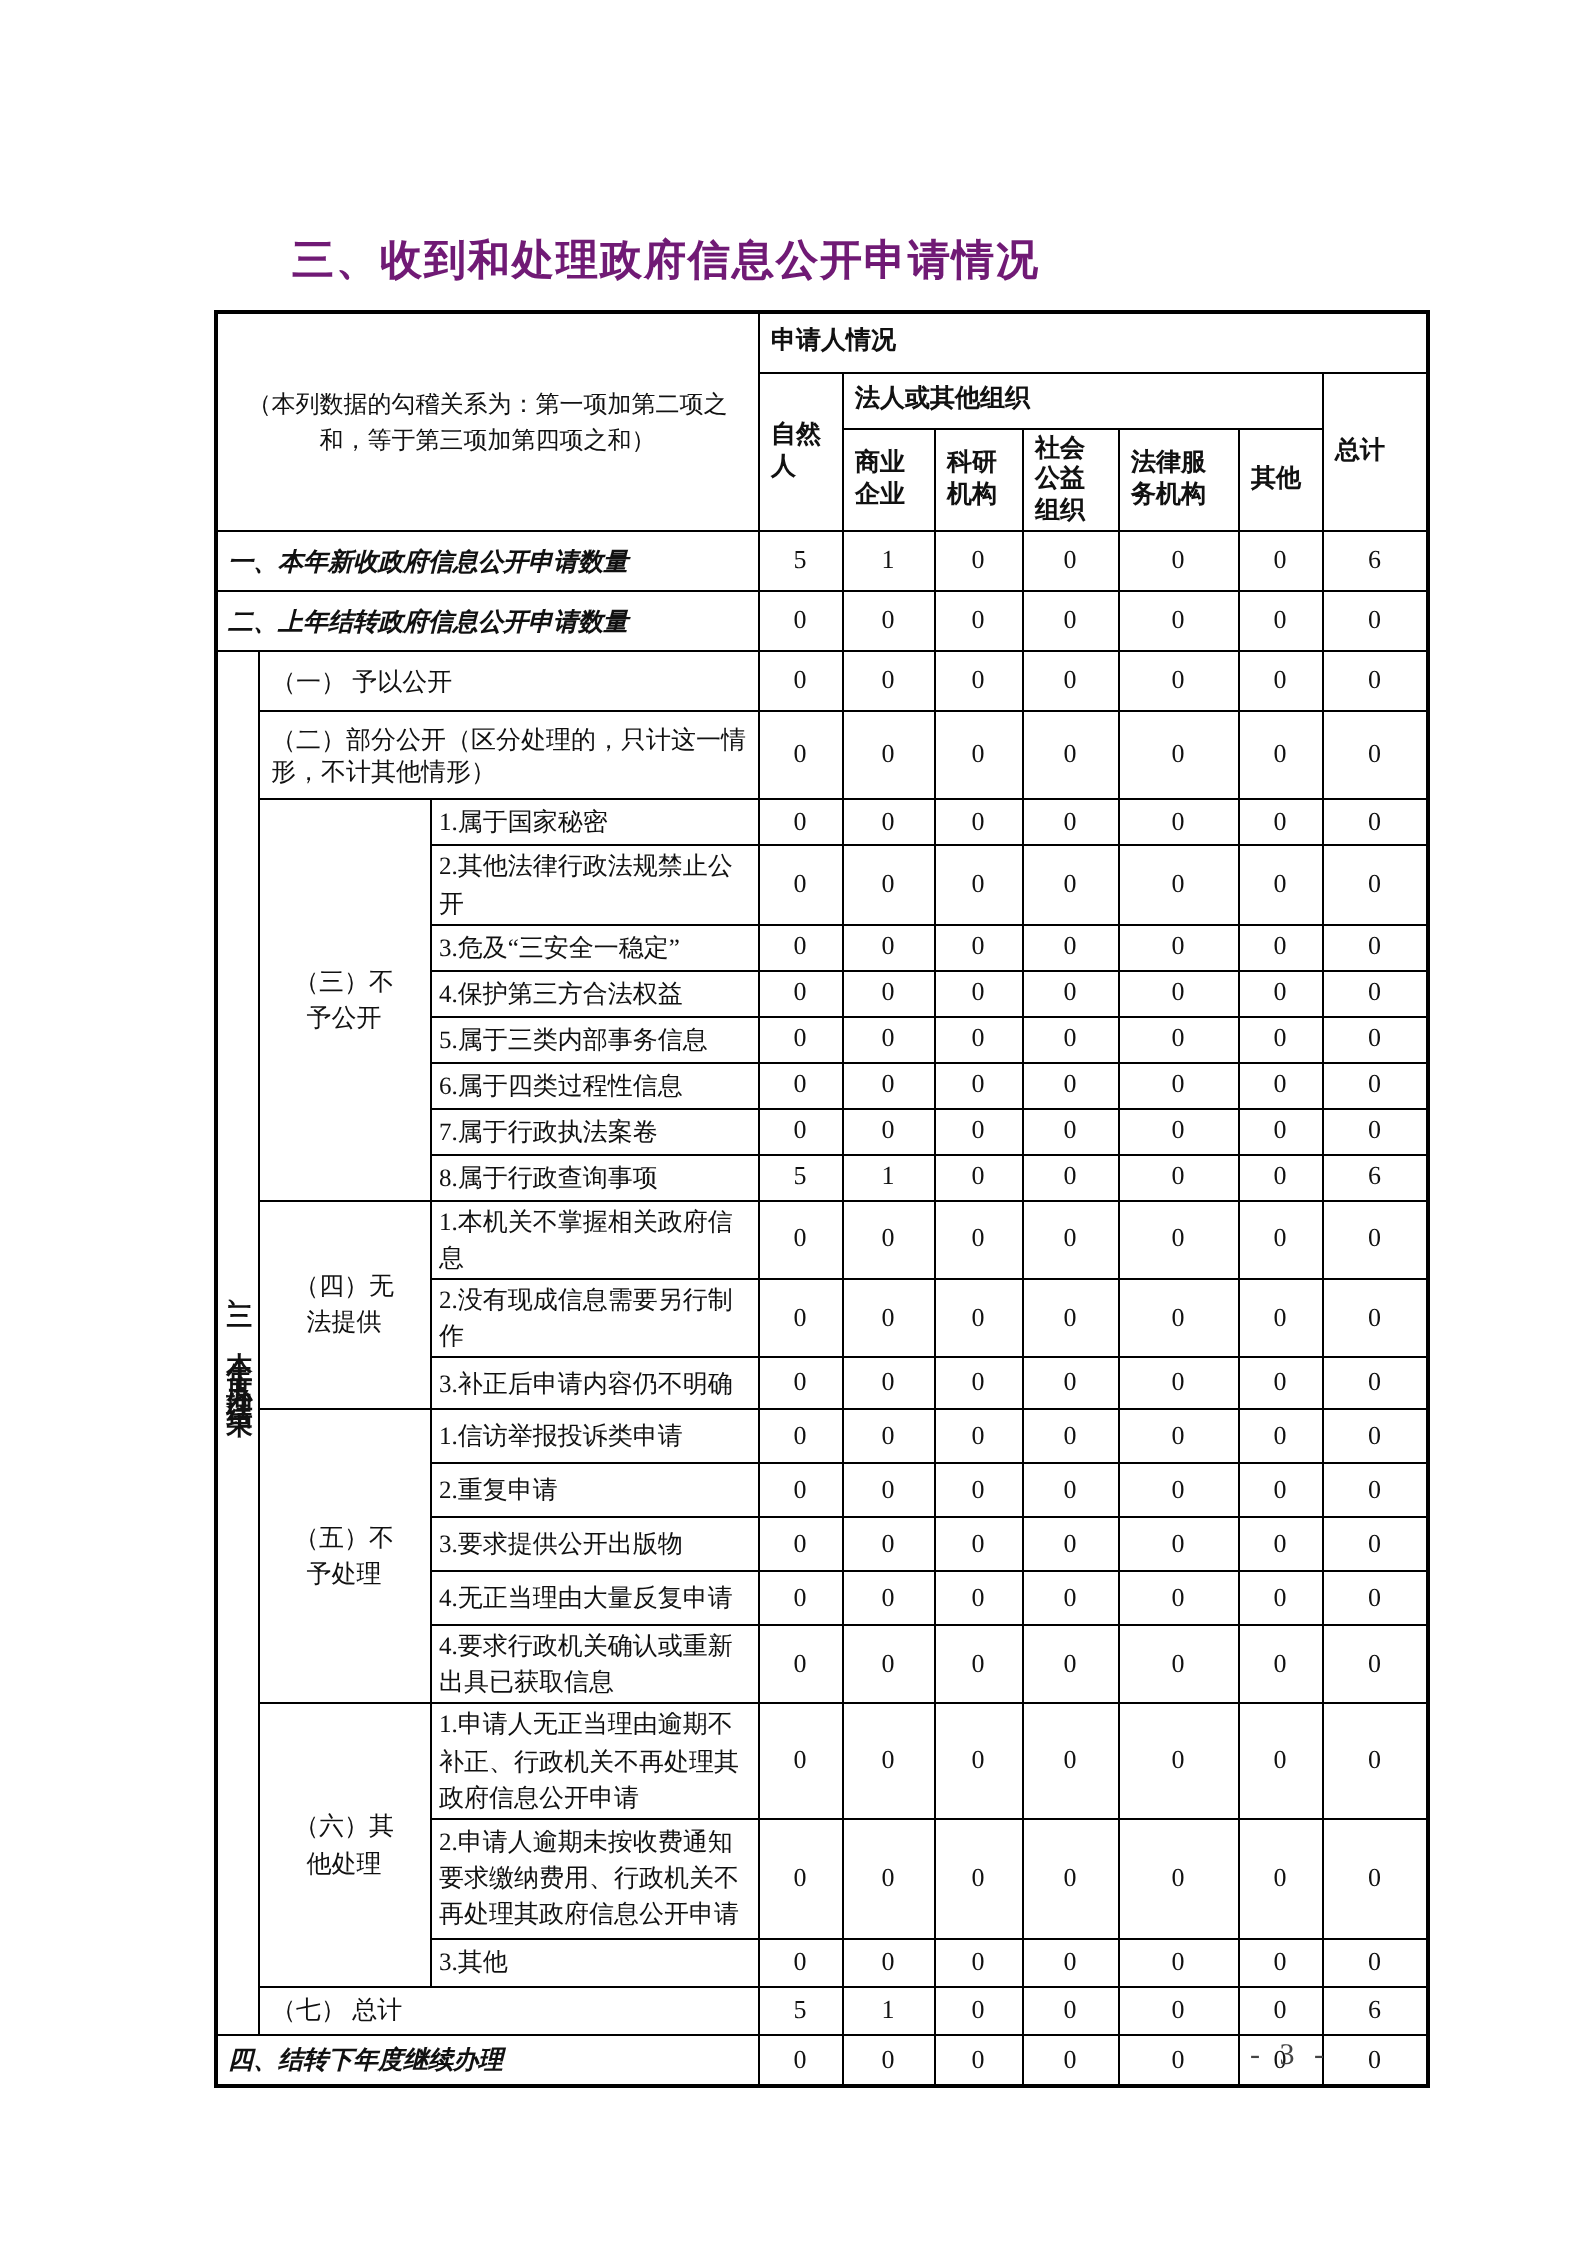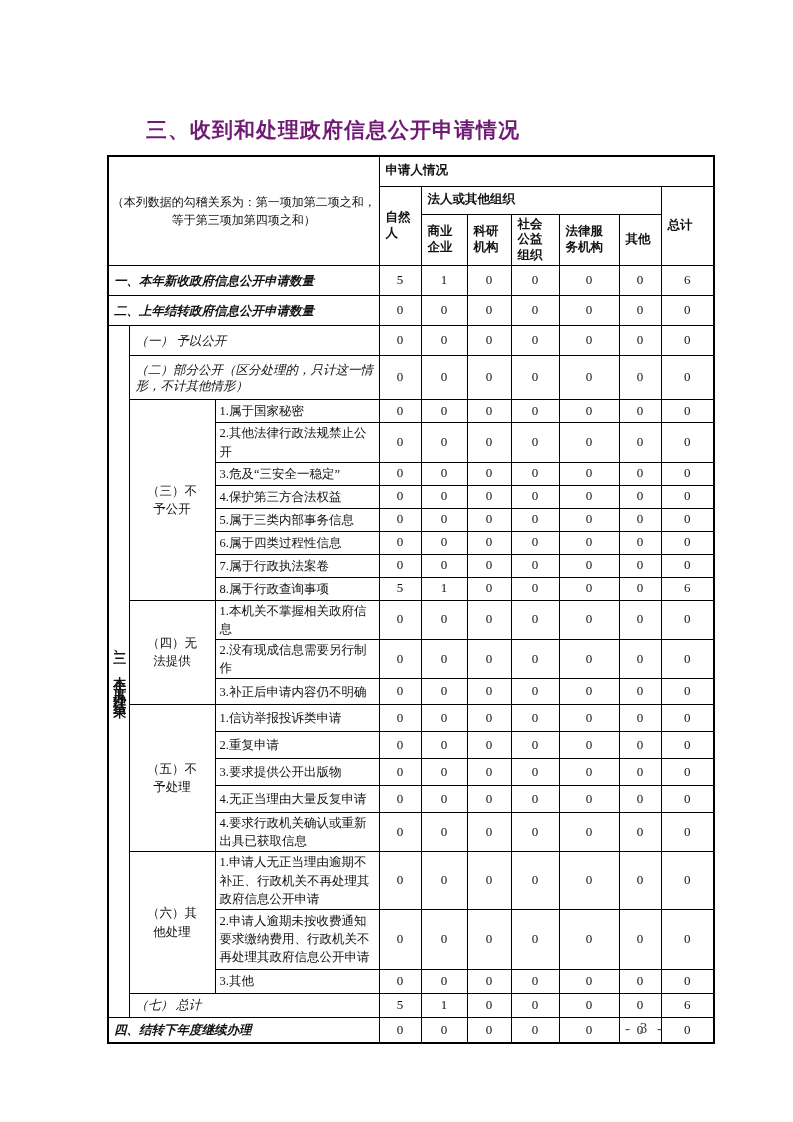--- a/index.html
+++ b/index.html
@@ -21,33 +21,33 @@
   td {
     border:1px solid #000; padding:1px 3px; font-size:12.5px;
     line-height:1.3; vertical-align:middle; overflow:hidden;
     word-break:break-all;
   }
   td.v { text-align:center; font-size:13px; padding:0; }
   td.hd {
     text-align:left; font-family:"Liberation Sans","DejaVu Sans",sans-serif;
     font-weight:bold; font-size:12.5px; padding:2px 6px; line-height:1.25;
   }
-  td.note { text-align:center; font-size:12px; padding:2px 0; line-height:1.5; }
+  td.note { text-align:center; font-size:12px; padding:2px 12px; line-height:1.5; }
   td.blabel {
     font-family:"Liberation Sans","DejaVu Sans",sans-serif; font-weight:bold;
     font-size:12.5px; padding-left:5px;font-style:italic;
   }
   td.vert {
     writing-mode:vertical-lr; text-orientation:upright;
     font-family:"Liberation Sans","DejaVu Sans",sans-serif; font-weight:bold;
     font-size:13px; letter-spacing:5px; text-align:center; padding:0;
   }
   td.glabel { text-align:center; padding:1px 12px; line-height:1.45; }
   td.ilabel { padding-left:4px; line-height:1.45; }
-  td.slabel { padding-left:6px;font-style:italic; }
+  td.slabel { padding-left:6px; }
   .page-number {
     position:absolute; left:625px; top:1020px; font-size:15px; color:#444;
     letter-spacing:3px;
   }
 </style>
 </head>
 <body>
 
 <div class="page-title">三、收到和处理政府信息公开申请情况</div>
 

